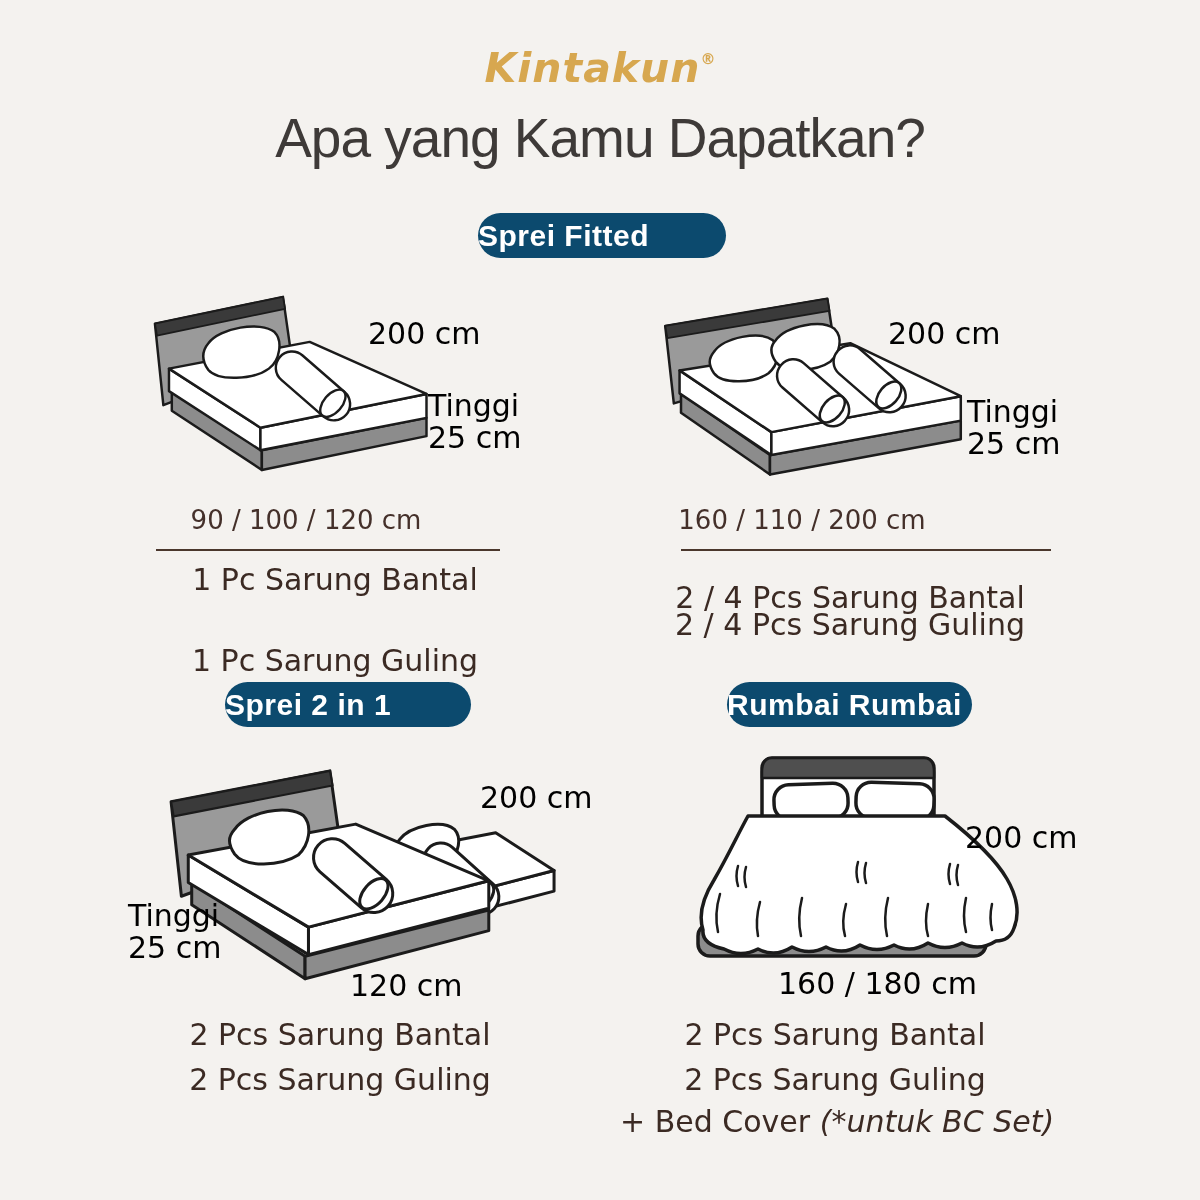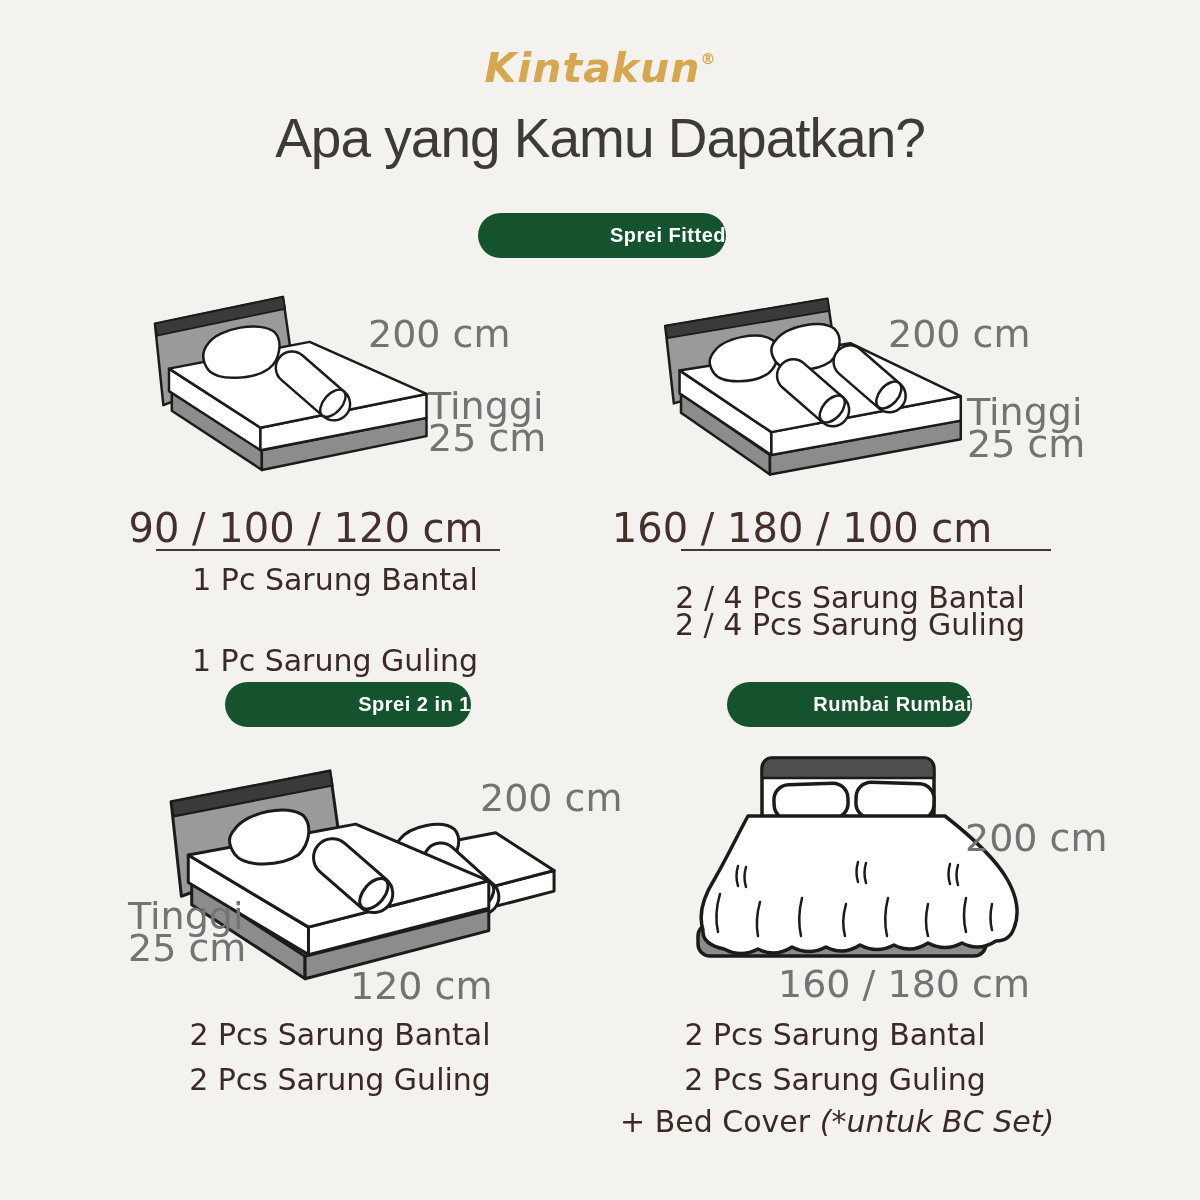--- a/index.html
+++ b/index.html
@@ -21,35 +21,35 @@
   }
   .logo sup{font-size:15px;font-style:normal;letter-spacing:0;vertical-align:18px;}
 
   .title{
     left:0;top:106px;width:1200px;text-align:center;
     font-family:"Liberation Sans", sans-serif;
     font-weight:400;font-size:55px;letter-spacing:-1px;color:#3E3A38;
   }
 
   .badge{
-    background:#14532d;border-radius:23px;
+    background:#0c4a6e;border-radius:23px;
     color:#FFFFFF;font-family:"Liberation Sans", sans-serif;
-    font-weight:bold;font-size:20px;letter-spacing:.5px;
-    display:flex;align-items:center;justify-content:flex-end;
+    font-weight:bold;font-size:30px;letter-spacing:.5px;
+    display:flex;align-items:center;justify-content:flex-start;
   }
   .badge-fitted{left:478px;top:213px;width:248px;height:45px;}
   .badge-2in1{left:225px;top:682px;width:246px;height:45px;}
   .badge-rumbai{left:727px;top:682px;width:245px;height:45px;}
 
   .bed-wrap{overflow:visible;}
   .measure{
-    font-size:38px;color:#737373;line-height:32px;white-space:nowrap;
+    font-size:30px;color:#000000;line-height:32px;white-space:nowrap;
   }
   .sizes{
-    font-size:40px;color:#44302A;white-space:nowrap;
+    font-size:26px;color:#44302A;white-space:nowrap;
   }
   .rule{background:#4A372C;height:2px;}
   .item{
     font-size:30px;color:#3B2A23;white-space:nowrap;line-height:34px;
   }
   .item .it{font-style:italic;}
 
   svg{display:block;overflow:visible;}
 </style>
 </head>
@@ -116,21 +116,21 @@
       <div>Tinggi</div>
       <div>25 cm</div>
     </div>
   </div>
 
   <div class="abs sizes center" style="left:96px;top:505px;width:420px;">90 / 100 / 120 cm</div>
   <div class="abs rule" style="left:156px;top:549px;width:344px;"></div>
   <div class="abs item center" style="left:115px;top:563px;width:440px;">1 Pc Sarung Bantal</div>
   <div class="abs item center" style="left:115px;top:608px;width:440px;margin-top:36px;">1 Pc Sarung Guling</div>
 
-  <div class="abs sizes center" style="left:592px;top:505px;width:420px;">160 / 180 / 100 cm</div>
+  <div class="abs sizes center" style="left:592px;top:505px;width:420px;">160 / 110 / 200 cm</div>
   <div class="abs rule" style="left:681px;top:549px;width:370px;"></div>
   <div class="abs item center" style="left:640px;top:563px;width:420px;margin-top:18px;">2 / 4 Pcs Sarung Bantal</div>
   <div class="abs item center" style="left:640px;top:608px;width:420px;">2 / 4 Pcs Sarung Guling</div>
 
   <div class="abs badge badge-2in1">
     <span>Sprei 2 in 1</span>
   </div>
   <div class="abs badge badge-rumbai">
     <span>Rumbai Rumbai</span>
   </div>

